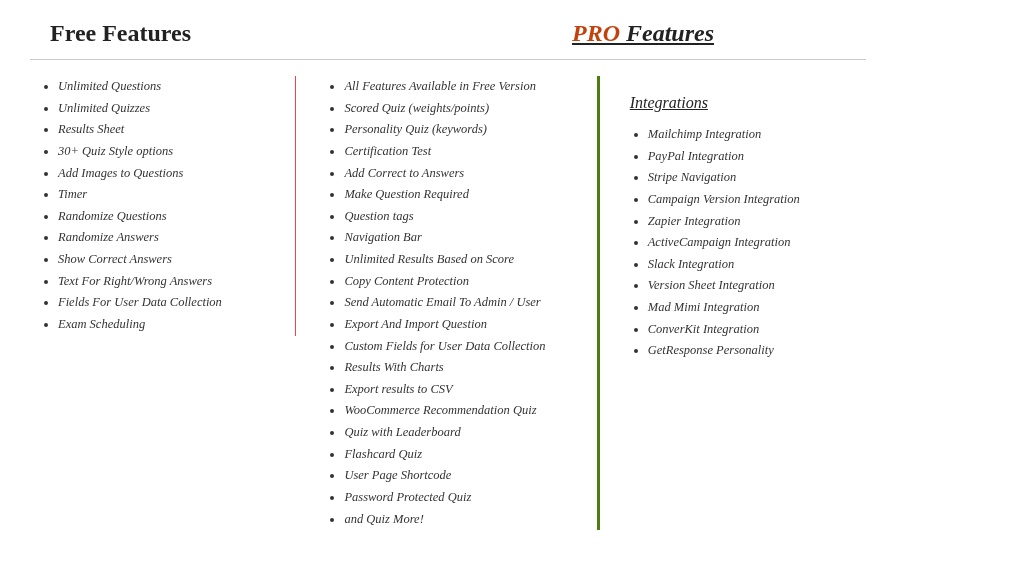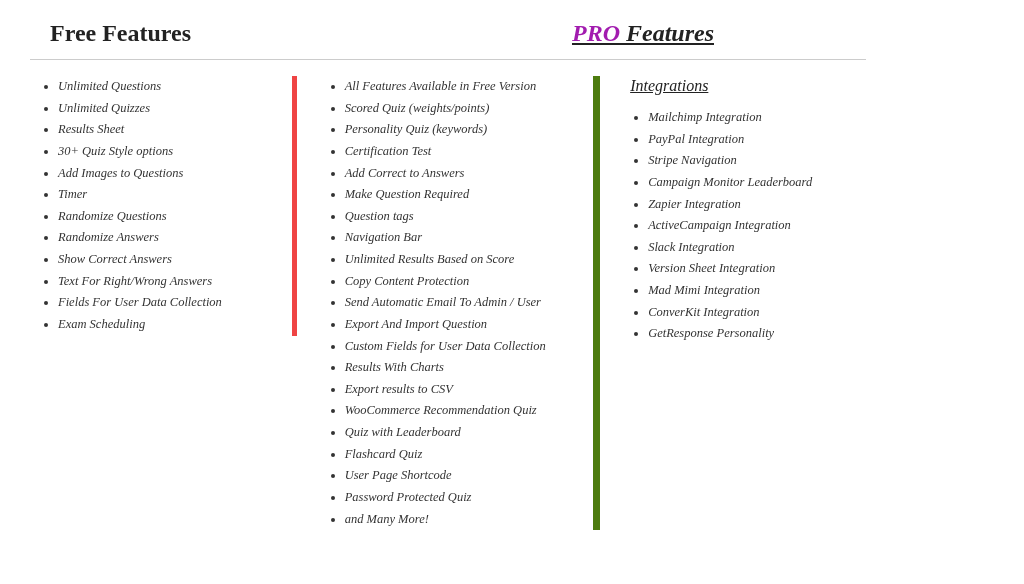--- a/index.html
+++ b/index.html
@@ -49,60 +49,60 @@
 
     .pro-title {
       font-size: 24px;
       font-weight: 700;
       font-style: italic;
       text-decoration: underline;
       color: #222222;
     }
 
     .pro-title .pro-red {
-      color: #a21caf;
+      color: #c2410c;
     }
 
     .content-row {
       display: flex;
       align-items: flex-start;
       gap: 0;
     }
 
     .column {
       display: flex;
       flex-direction: column;
     }
 
     .col-free {
       width: 310px;
       padding-left: 10px;
-      border-right: 5px solid #ef4444;
+      border-right: 1px solid #ef4444;
       padding-right: 20px;
     }
 
     .col-pro {
       width: 350px;
       padding-left: 30px;
       padding-right: 18px;
-      border-right: 7px solid #4d7c0f;
+      border-right: 3px solid #4d7c0f;
     }
 
     .col-integrations {
       width: 310px;
       padding-left: 30px;
     }
 
     .integrations-heading {
       font-size: 16px;
       font-style: italic;
       text-decoration: underline;
       color: #222222;
       margin-bottom: 12px;
-      margin-top: 1px;
+      margin-top: 18px;
     }
 
     ul.feature-list {
       list-style: disc;
       padding-left: 18px;
     }
 
     ul.feature-list li {
       font-size: 12.5px;
       font-style: italic;
@@ -159,31 +159,31 @@
           <li>Send Automatic Email To Admin / User</li>
           <li>Export And Import Question</li>
           <li>Custom Fields for User Data Collection</li>
           <li>Results With Charts</li>
           <li>Export results to CSV</li>
           <li>WooCommerce Recommendation Quiz</li>
           <li>Quiz with Leaderboard</li>
           <li>Flashcard Quiz</li>
           <li>User Page Shortcode</li>
           <li>Password Protected Quiz</li>
-          <li>and Many More!</li>
+          <li>and Quiz More!</li>
         </ul>
     </div>
 
     <div class="column col-integrations">
       <div class="integrations-heading">Integrations</div>
       <ul class="feature-list">
       <li>Mailchimp Integration</li>
           <li>PayPal Integration</li>
           <li>Stripe Navigation</li>
-          <li>Campaign Monitor Leaderboard</li>
+          <li>Campaign Version Integration</li>
           <li>Zapier Integration</li>
           <li>ActiveCampaign Integration</li>
           <li>Slack Integration</li>
           <li>Version Sheet Integration</li>
           <li>Mad Mimi Integration</li>
           <li>ConverKit Integration</li>
           <li>GetResponse Personality</li>
         </ul>
     </div>
 

